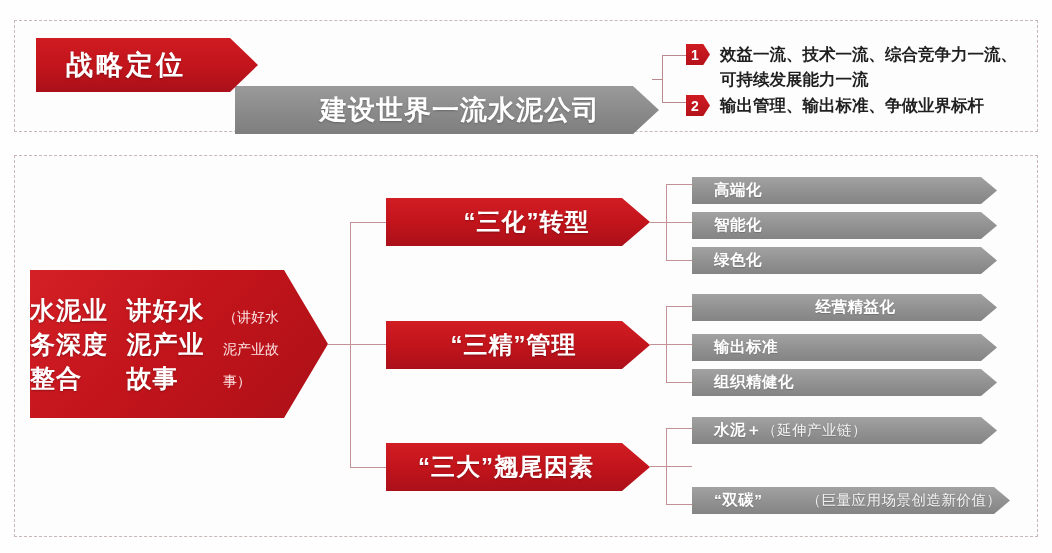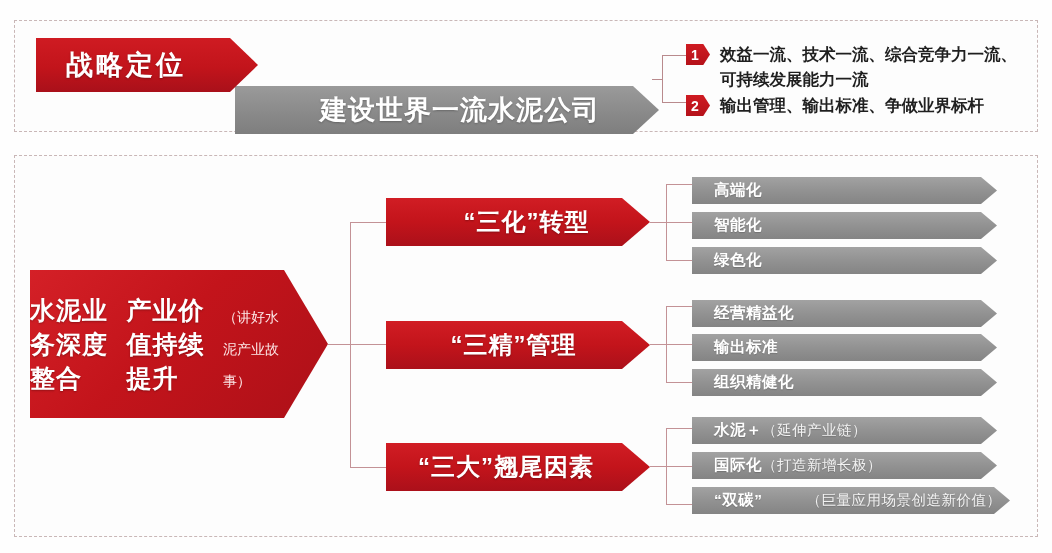--- a/index.html
+++ b/index.html
@@ -229,21 +229,21 @@
     letter-spacing: 0.5px;
     text-shadow: 0 1px 1px rgba(0,0,0,.18);
     white-space: nowrap;
   }
   .gbar.wide  { width: 305px; }
   .gbar.wider { width: 318px; gap: 44px; }
 
   #g-1-1 { top: 177px; }
   #g-1-2 { top: 212px; }
   #g-1-3 { top: 247px; }
-  #g-2-1 { top: 300px; }
+  #g-2-1 { top: 294px; justify-content: center; }
   #g-2-2 { top: 334px; }
   #g-2-3 { top: 369px; }
   #g-3-1 { top: 417px; }
   #g-3-2 { top: 452px; }
   #g-3-3 { top: 487px; }
 
   .gbar .note {
     font-weight: normal;
     font-size: 14.5px;
     color: #f2f2f2;
@@ -281,21 +281,21 @@
   <div class="bullet" id="bullet-2">
     <div class="badge">2</div>
     <div class="bullet-text">输出管理、输出标准、争做业界标杆</div>
   </div>
 
   <div class="panel" id="main-panel">
   </div>
 
   <div id="main-left">
     <div class="l1">水泥业务深度整合</div>
-    <div class="l2">产业价值持续提升</div>
+    <div class="l2">讲好水泥产业故事</div>
     <div class="l3">（讲好水泥产业故事）</div>
   </div>
 
   <div class="bracket" id="left-bracket">
     <div class="ln stem"></div>
     <div class="ln spine"></div>
     <div class="ln t1"></div>
     <div class="ln t2"></div>
     <div class="ln t3"></div>
   </div>
@@ -347,22 +347,18 @@
     <div class="ln stem"></div>
     <div class="ln spine"></div>
     <div class="ln t1"></div>
     <div class="ln t2"></div>
     <div class="ln t3"></div>
   </div>
   <div class="gbar wide" id="g-3-1">
     <span>水泥＋</span>
     <span class="note">（延伸产业链）</span>
   </div>
-  <div class="gbar wide" id="g-3-2">
-    <span>国际化</span>
-    <span class="note">（打造新增长极）</span>
-  </div>
   <div class="gbar wider" id="g-3-3">
     <span>“双碳”</span>
     <span class="note">（巨量应用场景创造新价值）</span>
   </div>
 
 </div>
 
 </body></html>

